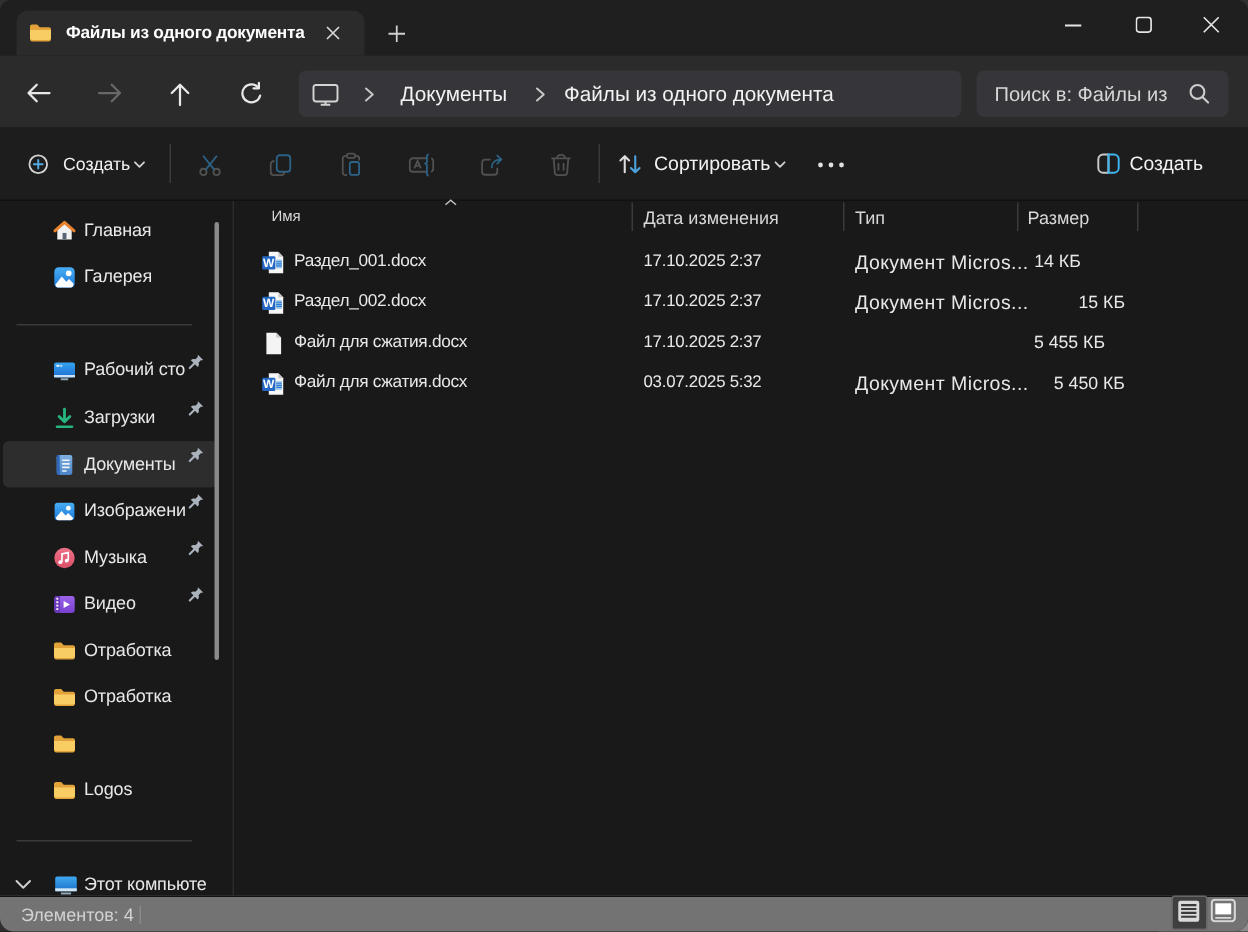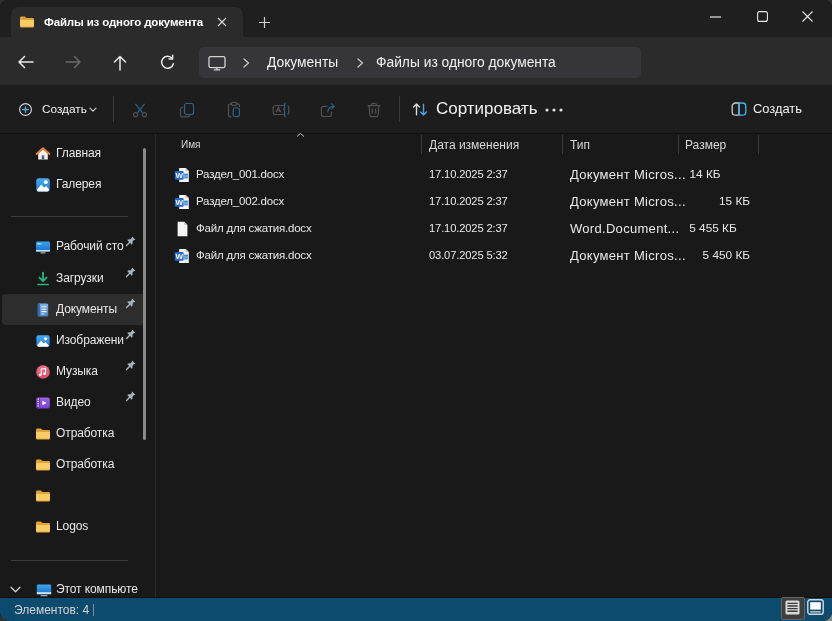--- a/index.html
+++ b/index.html
@@ -8,21 +8,21 @@
 .t{position:absolute;white-space:nowrap;color:#e8e8e8;font-size:12px}
 #win{position:absolute;left:0;top:0;width:832px;height:621px;background:#191919;border-radius:8px 8px 9px 9px;overflow:hidden}
 #titlebar{position:absolute;left:0;top:0;width:832px;height:37px;background:#1f1f1f}
 #tab{position:absolute;left:11px;top:7px;width:232px;height:30px;background:#2b2b2b;border-radius:8px 8px 0 0}
 #navbar{position:absolute;left:0;top:37px;width:832px;height:48px;background:#2b2b2b}
 #toolbar{position:absolute;left:0;top:85px;width:832px;height:48px;background:#1d1d1d;border-bottom:1px solid #111}
 .field{position:absolute;background:#36363a;border-radius:5px;top:10px;height:31px}
 #sidebar .t{letter-spacing:-0.1px}
 #sidebar{position:absolute;left:0;top:134px;width:155px;height:463px;background:#191919;border-right:1px solid #2a2a2a}
 #flist{position:absolute;left:156px;top:134px;width:676px;height:463px;background:#191919}
-#statusbar{position:absolute;left:0;top:597px;width:832px;height:24px;background:#0c4a6e;border-top:1px solid #101010}
+#statusbar{position:absolute;left:0;top:597px;width:832px;height:24px;background:#737373;border-top:1px solid #101010}
 .sep{position:absolute;height:1px;background:#3a3a3a}
 .colsep{position:absolute;width:1px;background:#3a3a3a;top:1px;height:19px}
 </style></head>
 <body>
 <div style="position:absolute;right:0;bottom:0;width:60px;height:25px;background:#8a8a8a"></div>
 <div id="win">
   <div id="titlebar">
     <div id="tab">
       <span class="a" id="tabicon" style="left:8px;top:7px">
           <svg width="16" height="16" viewBox="0 0 16 16">
@@ -93,20 +93,29 @@
           </svg>
         </span>
       <div class="t" style="left:68px;top:5px;height:21px;line-height:21px;font-size:13.8px;color:#f2f2f2">Документы</div>
       <span class="a" id="bc2" style="left:158px;top:11px">
           <svg width="7" height="10">
             <path d="M1 1 L5.5 5 L1 9" stroke="#c8c8c8" stroke-width="1.3" fill="none" stroke-linecap="round" stroke-linejoin="round"></path>
           </svg>
         </span>
       <div class="t" style="left:177px;top:5px;height:21px;line-height:21px;font-size:13.8px;color:#f2f2f2">Файлы из одного документа</div>
     </div>
+    <div class="field" style="left:651px;width:168px">
+      <div class="t" style="left:12px;top:5px;height:21px;line-height:21px;font-size:13.4px;color:#d6d6d6">Поиск в: Файлы из</div>
+      <span class="a" id="mag" style="left:141px;top:8px">
+          <svg width="15" height="15">
+            <circle cx="6.3" cy="6.3" r="4.6" stroke="#cccccc" stroke-width="1.4" fill="none"></circle>
+            <path d="M9.8 9.8 L13.4 13.4" stroke="#cccccc" stroke-width="1.4" stroke-linecap="round"></path>
+          </svg>
+        </span>
+    </div>
   </div>
   <div id="toolbar">
     <span class="a" id="tbnew" style="left:17px;top:16px">
         <svg width="17" height="17">
           <circle cx="8.5" cy="8.5" r="5.9" stroke="#d2d2d2" stroke-width="1.2" fill="none"></circle>
           <path d="M8.5 5.6 V11.4 M5.6 8.5 H11.4" stroke="#53a9e0" stroke-width="1.3" stroke-linecap="round"></path>
         </svg>
       </span>
     <div class="t" style="left:42px;top:15px;height:18px;line-height:18px;font-size:11.8px;color:#f2f2f2">Создать</div>
     <span class="a" id="cd1" style="left:89px;top:22px">
@@ -168,21 +177,21 @@
             <path d="M7.3 7.6 V12.7 M10.7 7.6 V12.7"></path>
           </g>
         </svg>
       </span>
     <span class="a" id="tbsort" style="left:412px;top:17px">
         <svg width="16" height="15">
           <path d="M4.5 12.8 V2.2 M1.6 5 L4.5 2.1 L7.4 5" stroke="#dcdcdc" stroke-width="1.4" fill="none" stroke-linecap="round" stroke-linejoin="round"></path>
           <path d="M11.5 2.2 V12.8 M8.6 10 L11.5 12.9 L14.4 10" stroke="#4da3e0" stroke-width="1.4" fill="none" stroke-linecap="round" stroke-linejoin="round"></path>
         </svg>
       </span>
-    <div class="t" style="left:436px;top:15px;height:18px;line-height:18px;font-size:17px;color:#f2f2f2">Сортировать</div>
+    <div class="t" style="left:436px;top:15px;height:18px;line-height:18px;font-size:13px;color:#f2f2f2">Сортировать</div>
     <span class="a" id="cd2" style="left:516px;top:22px">
         <svg width="8" height="6">
           <path d="M1 1.2 L4 4.2 L7 1.2" stroke="#d0d0d0" stroke-width="1.2" fill="none" stroke-linecap="round" stroke-linejoin="round"></path>
         </svg>
       </span>
     <span class="a" id="tbmore" style="left:545px;top:23px">
         <svg width="18" height="4">
           <circle cx="2" cy="2" r="1.6" fill="#e0e0e0"></circle>
           <circle cx="9" cy="2" r="1.6" fill="#e0e0e0"></circle>
           <circle cx="16" cy="2" r="1.6" fill="#e0e0e0"></circle>
@@ -446,21 +455,20 @@
     <div class="t" style="left:414px;top:54px;height:27px;line-height:27px;font-size:13px;letter-spacing:0.3px">Документ Micros...</div>
     <div class="t" style="left:520px;top:54px;height:27px;line-height:27px;width:74px;text-align:right;font-size:11.8px">15 КБ</div>
     <span class="a" i="docm" style="left:18px;top:87px">
         <svg width="16" height="16" viewBox="0 0 16 16">
           <path d="M3.6 0.8 H10.2 L13.4 4 V15.2 H3.6 Z" fill="#f4f4f4"></path>
           <path d="M10.2 0.8 L13.4 4 H10.2 Z" fill="#c4c4c4"></path>
         </svg>
       </span>
     <div class="t" style="left:40px;top:81px;height:27px;line-height:27px;font-size:11.5px;letter-spacing:-0.2px">Файл для сжатия.docx</div>
     <div class="t" style="left:273px;top:81px;height:27px;line-height:27px;font-size:11.2px;letter-spacing:-0.15px">17.10.2025 2:37</div>
-    <div class="t" style="left:414px;top:81px;height:27px;line-height:27px;font-size:13px;letter-spacing:0.3px">Word.Document...</div>
     <div class="t" style="left:520px;top:81px;height:27px;line-height:27px;width:74px;text-align:center;font-size:11.8px">5 455 КБ</div>
     <span class="a" i="word" style="left:18px;top:114px">
         <svg width="16" height="16" viewBox="0 0 16 16">
           <path d="M5.2 0.9 H11.6 L14.8 4.1 V15.1 H5.2 Z" fill="#f7f7f7"></path>
           <path d="M11.6 0.9 L14.8 4.1 H11.6 Z" fill="#c6c6c6"></path>
           <rect x="10.1" y="6.1" width="3.8" height="5.8" fill="#9ec6ea"></rect>
           <path d="M10.1 7.5 H13.9 M10.1 8.9 H13.9 M10.1 10.3 H13.9" stroke="#2b7cd3" stroke-width="0.8"></path>
           <rect x="0.8" y="3.9" width="8.8" height="8.8" rx="0.9" fill="#2368c4"></rect>
           <text x="5.2" y="10.9" font-size="8" font-weight="bold" fill="#fff" text-anchor="middle" font-family="Liberation Sans">W</text>
         </svg>

